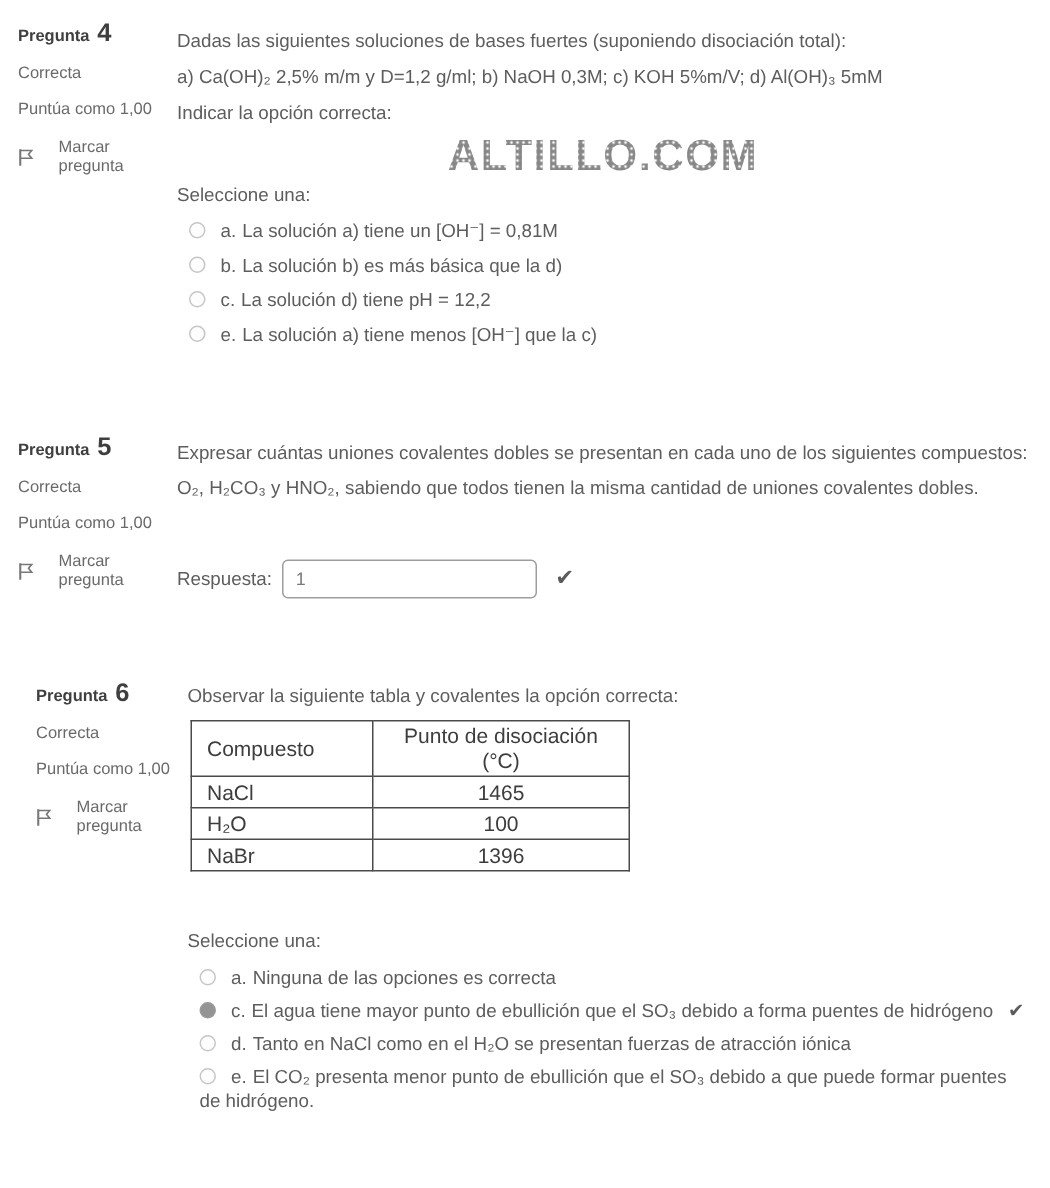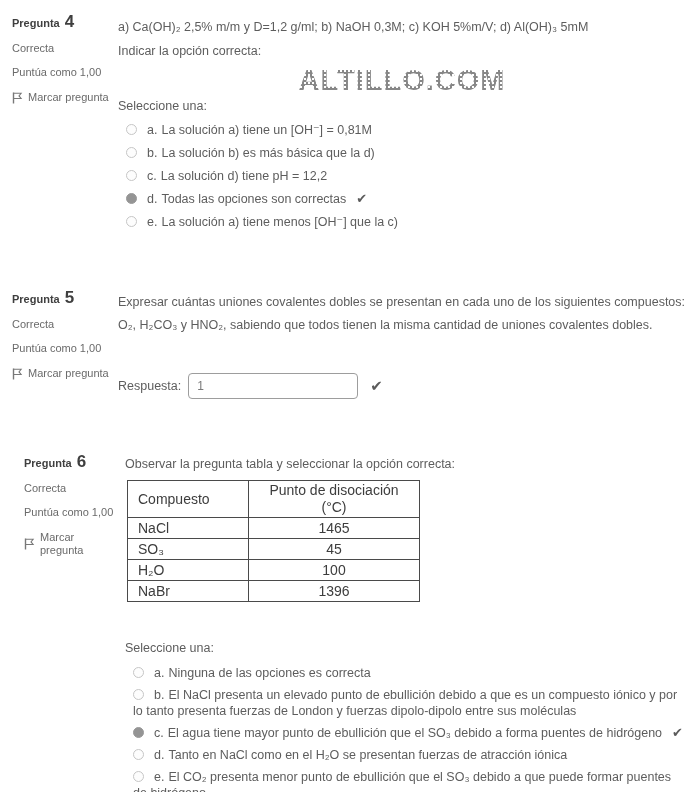--- a/index.html
+++ b/index.html
@@ -16,21 +16,21 @@
   #q5{top:286px;}
   #q6{top:450px;}
 
   
   .qinfo{width:118px;flex-shrink:0;box-sizing:border-box;padding-left:12px;font-size:11px;color:#6a6a6a;}
   #q6 .qinfo{padding-left:24px;}
   .qtitle{margin-top:3px;font-weight:bold;color:#3f3f3f;font-size:11px;line-height:18px;}
   .qtitle .qnum{font-size:17px;margin-left:2px;}
   .qstatus{margin-top:10px;line-height:13px;}
   .qgrade{margin-top:11px;line-height:13px;}
-  .qflag{margin-top:12px;line-height:13px;display:flex;align-items:center;gap:5px;cursor:pointer;}
+  .qflag{margin-top:12px;line-height:13px;display:flex;align-items:center;gap:16px;cursor:pointer;}
   .qflag svg{display:block;}
 
   
   .qcontent{flex:1;box-sizing:border-box;padding:5px 14px 0 0;font-size:12.5px;line-height:24px;}
   #q6 .qcontent{padding-left:7px;}
   .qtext p{margin:0;line-height:24px;}
   .qtext-par{margin:0;line-height:23px;max-width:578px;}
 
   
   .watermark-row{text-align:center;margin:2px 0 0 0;height:30px;line-height:30px;}
@@ -102,35 +102,35 @@
             <svg width="11" height="12" viewBox="0 0 11 12">
               <path d="M1.5 0.5 v11" stroke="#787878" stroke-width="1.4" fill="none"></path>
               <path d="M1.5 1.3 h7.6 l-2.1 2.6 2.1 2.6 h-7.6" fill="none" stroke="#787878" stroke-width="1.1"></path>
             </svg>
           </span>
         <span>Marcar pregunta</span>
       </div>
     </div>
     <div class="qcontent">
       <div class="qtext">
+        <p>Dadas las siguientes soluciones de bases fuertes (suponiendo disociación total):</p>
         <p>a) Ca(OH)₂ 2,5% m/m y D=1,2 g/ml; b) NaOH 0,3M; c) KOH 5%m/V; d) Al(OH)₃ 5mM</p>
         <p>Indicar la opción correcta:</p>
       </div>
       <div class="watermark-row">
         <span class="watermark-wrap">
           <span class="watermark-text">ALTILLO.COM</span>
           <span class="watermark-dots"></span>
         </span>
       </div>
       <div class="select-label">Seleccione una:</div>
       <ul class="options">
         <li><span class="radio"></span><span class="opt-letter">a.</span><span>La solución a) tiene un [OH⁻] = 0,81M</span></li>
         <li><span class="radio"></span><span class="opt-letter">b.</span><span>La solución b) es más básica que la d)</span></li>
         <li><span class="radio"></span><span class="opt-letter">c.</span><span>La solución d) tiene pH = 12,2</span></li>
-        <li><span class="radio checked"></span><span class="opt-letter">d.</span><span>Todas las opciones son correctas</span><span class="check">✔</span></li>
         <li><span class="radio"></span><span class="opt-letter">e.</span><span>La solución a) tiene menos [OH⁻] que la c)</span></li>
       </ul>
     </div>
   </div>
 
   <div class="question" id="q5">
     <div class="qinfo">
       <div class="qtitle"><span>Pregunta</span> <span class="qnum">5</span></div>
       <div class="qstatus">Correcta</div>
       <div class="qgrade">Puntúa como 1,00</div>
@@ -163,49 +163,44 @@
         <span>
             <svg width="11" height="12" viewBox="0 0 11 12">
               <path d="M1.5 0.5 v11" stroke="#787878" stroke-width="1.4" fill="none"></path>
               <path d="M1.5 1.3 h7.6 l-2.1 2.6 2.1 2.6 h-7.6" fill="none" stroke="#787878" stroke-width="1.1"></path>
             </svg>
           </span>
         <span>Marcar pregunta</span>
       </div>
     </div>
     <div class="qcontent">
-      <div class="select-label" style="margin-top:2px;">Observar la pregunta tabla y seleccionar la opción correcta:</div>
+      <div class="select-label" style="margin-top:2px;">Observar la siguiente tabla y covalentes la opción correcta:</div>
       <table class="btable">
         <tbody>
             <tr>
           <th class="c1">Compuesto</th>
           <th class="c2">Punto de disociación (°C)</th>
         </tr>
         <tr>
           <td class="c1">NaCl</td>
           <td class="c2">1465</td>
         </tr>
         <tr>
-          <td class="c1">SO₃</td>
-          <td class="c2">45</td>
-        </tr>
-        <tr>
           <td class="c1">H₂O</td>
           <td class="c2">100</td>
         </tr>
         <tr>
           <td class="c1">NaBr</td>
           <td class="c2">1396</td>
         </tr>
       </tbody>
         </table>
       <div class="select-label gap-after-table">Seleccione una:</div>
       <ul class="options" style="max-width:578px;">
         <li><span class="radio"></span><span class="opt-letter">a.</span><span>Ninguna de las opciones es correcta</span></li>
-        <li><span class="radio"></span><span class="opt-letter">b.</span><span>El NaCl presenta un elevado punto de ebullición debido a que es un compuesto iónico y por lo tanto presenta fuerzas de London y fuerzas dipolo-dipolo entre sus moléculas</span></li>
         <li><span class="radio checked"></span><span class="opt-letter">c.</span><span>El agua tiene mayor punto de ebullición que el SO₃ debido a forma puentes de hidrógeno</span><span class="check">✔</span></li>
         <li><span class="radio"></span><span class="opt-letter">d.</span><span>Tanto en NaCl como en el H₂O se presentan fuerzas de atracción iónica</span></li>
         <li><span class="radio"></span><span class="opt-letter">e.</span><span>El CO₂ presenta menor punto de ebullición que el SO₃ debido a que puede formar puentes de hidrógeno.</span></li>
       </ul>
     </div>
   </div>
 
 </div>
 
 </body></html>

